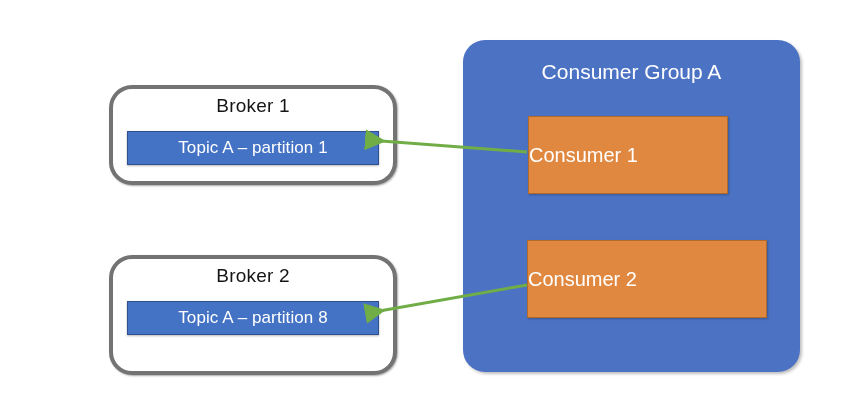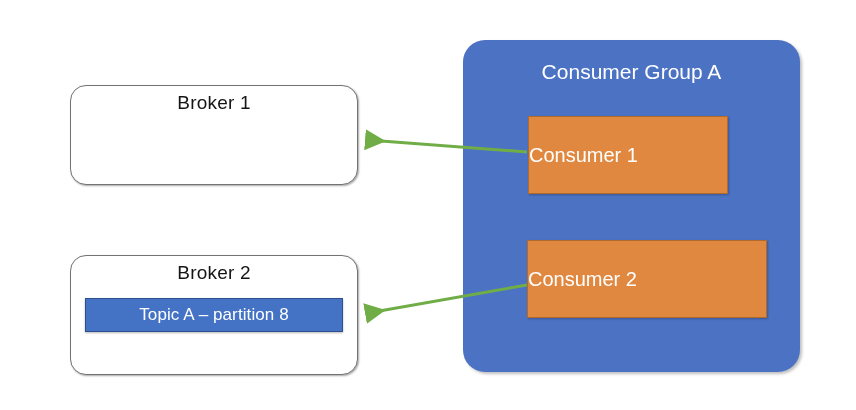--- a/index.html
+++ b/index.html
@@ -16,23 +16,24 @@
     height: 410px;
     background: #ffffff;
     overflow: hidden;
   }
 
   
   .broker {
     position: absolute;
     box-sizing: border-box;
     background: #ffffff;
-    border: 1px solid #737373;
-    border-radius: 16px;
+    border: 4px solid #737373;
+    border-radius: 23px;
     box-shadow: 1px 1px 2px rgba(0,0,0,0.35);
+    margin-left: 39px;
   }
   #broker-1 { left: 70px;  top: 85px;  width: 288px; height: 100px; }
   #broker-2 { left: 70px;  top: 255px; width: 288px; height: 120px; }
 
   .broker-title {
     position: absolute;
     left: 0;
     right: 0;
     top: 6px;
     text-align: center;
@@ -113,20 +114,23 @@
     pointer-events: none;
   }
 </style>
 </head>
 <body>
 
 <div id="canvas">
 
   <div class="broker" id="broker-1">
     <div class="broker-title">Broker 1</div>
+    <div class="partition">
+      <span class="partition-label">Topic A – partition 1</span>
+    </div>
   </div>
 
   <div class="broker" id="broker-2">
     <div class="broker-title">Broker 2</div>
     <div class="partition">
       <span class="partition-label">Topic A – partition 8</span>
     </div>
   </div>
 
   <div id="consumer-group">

